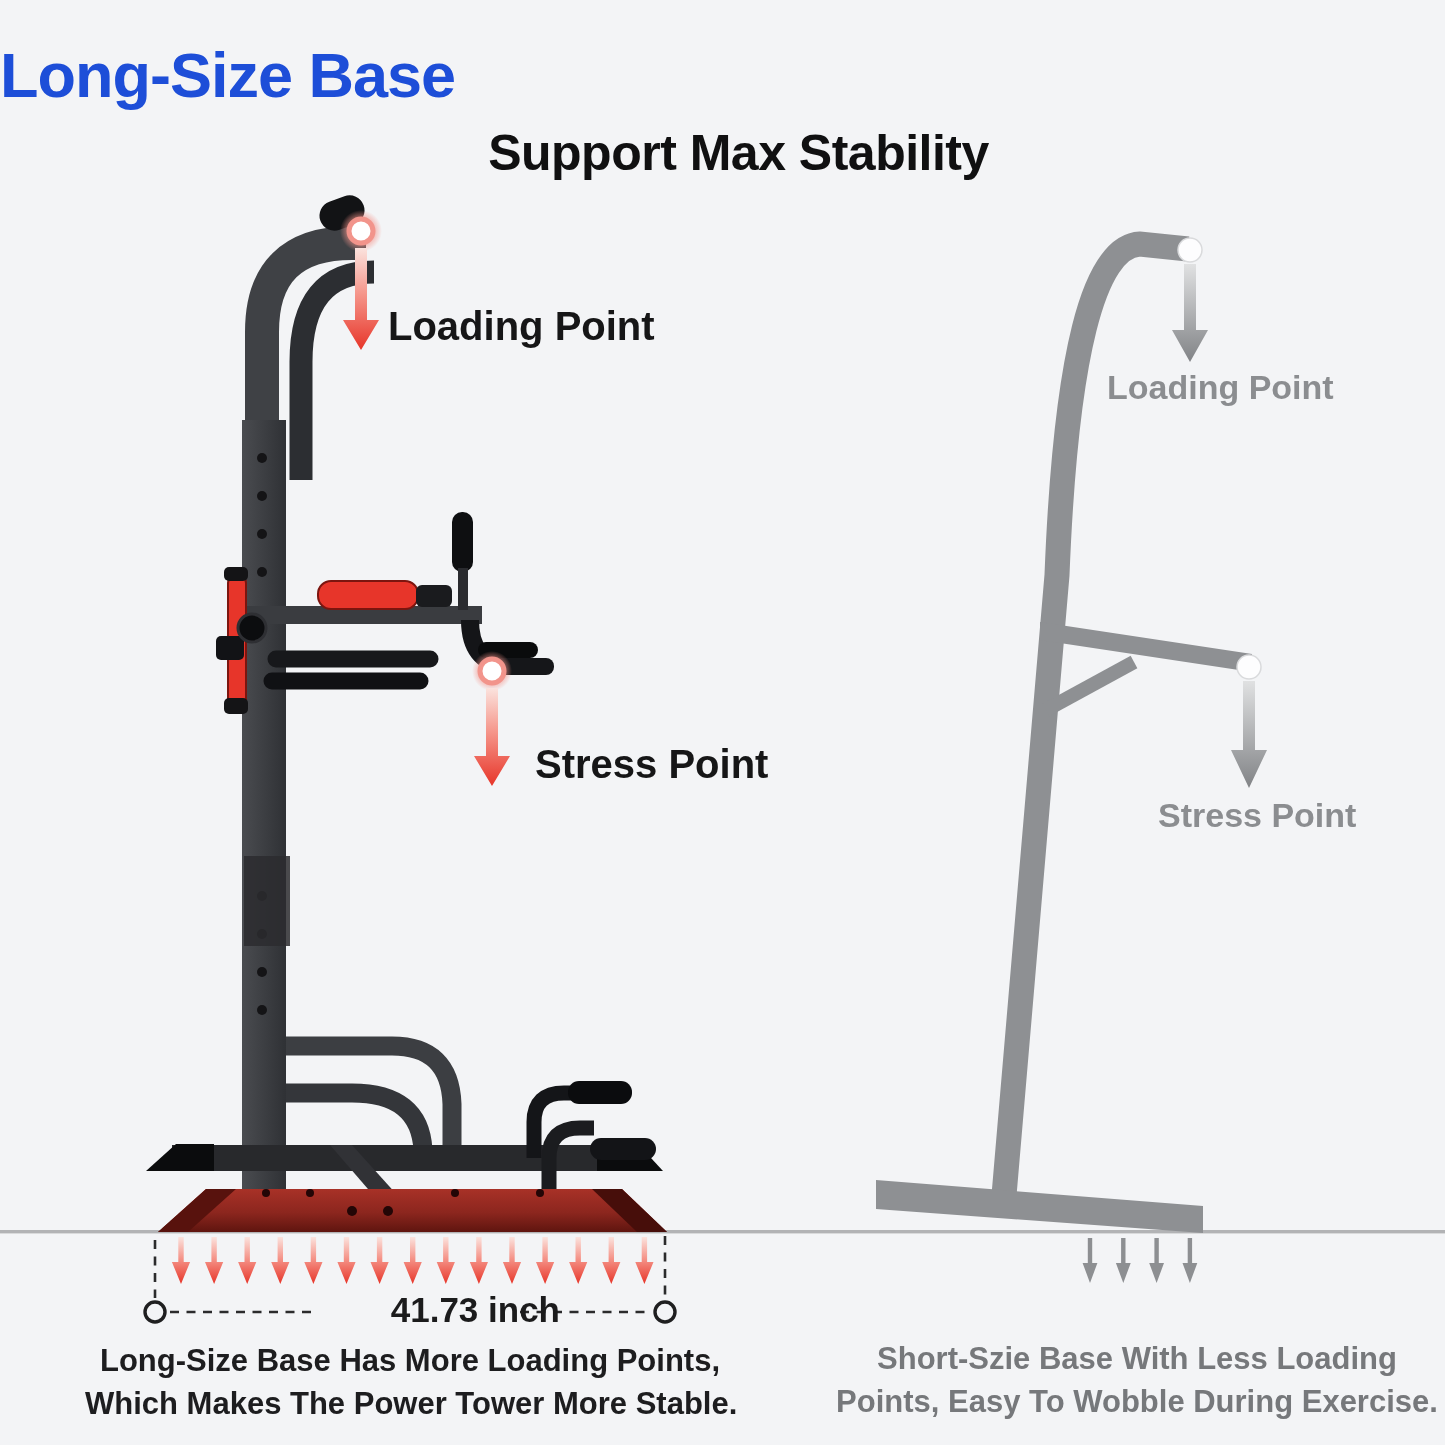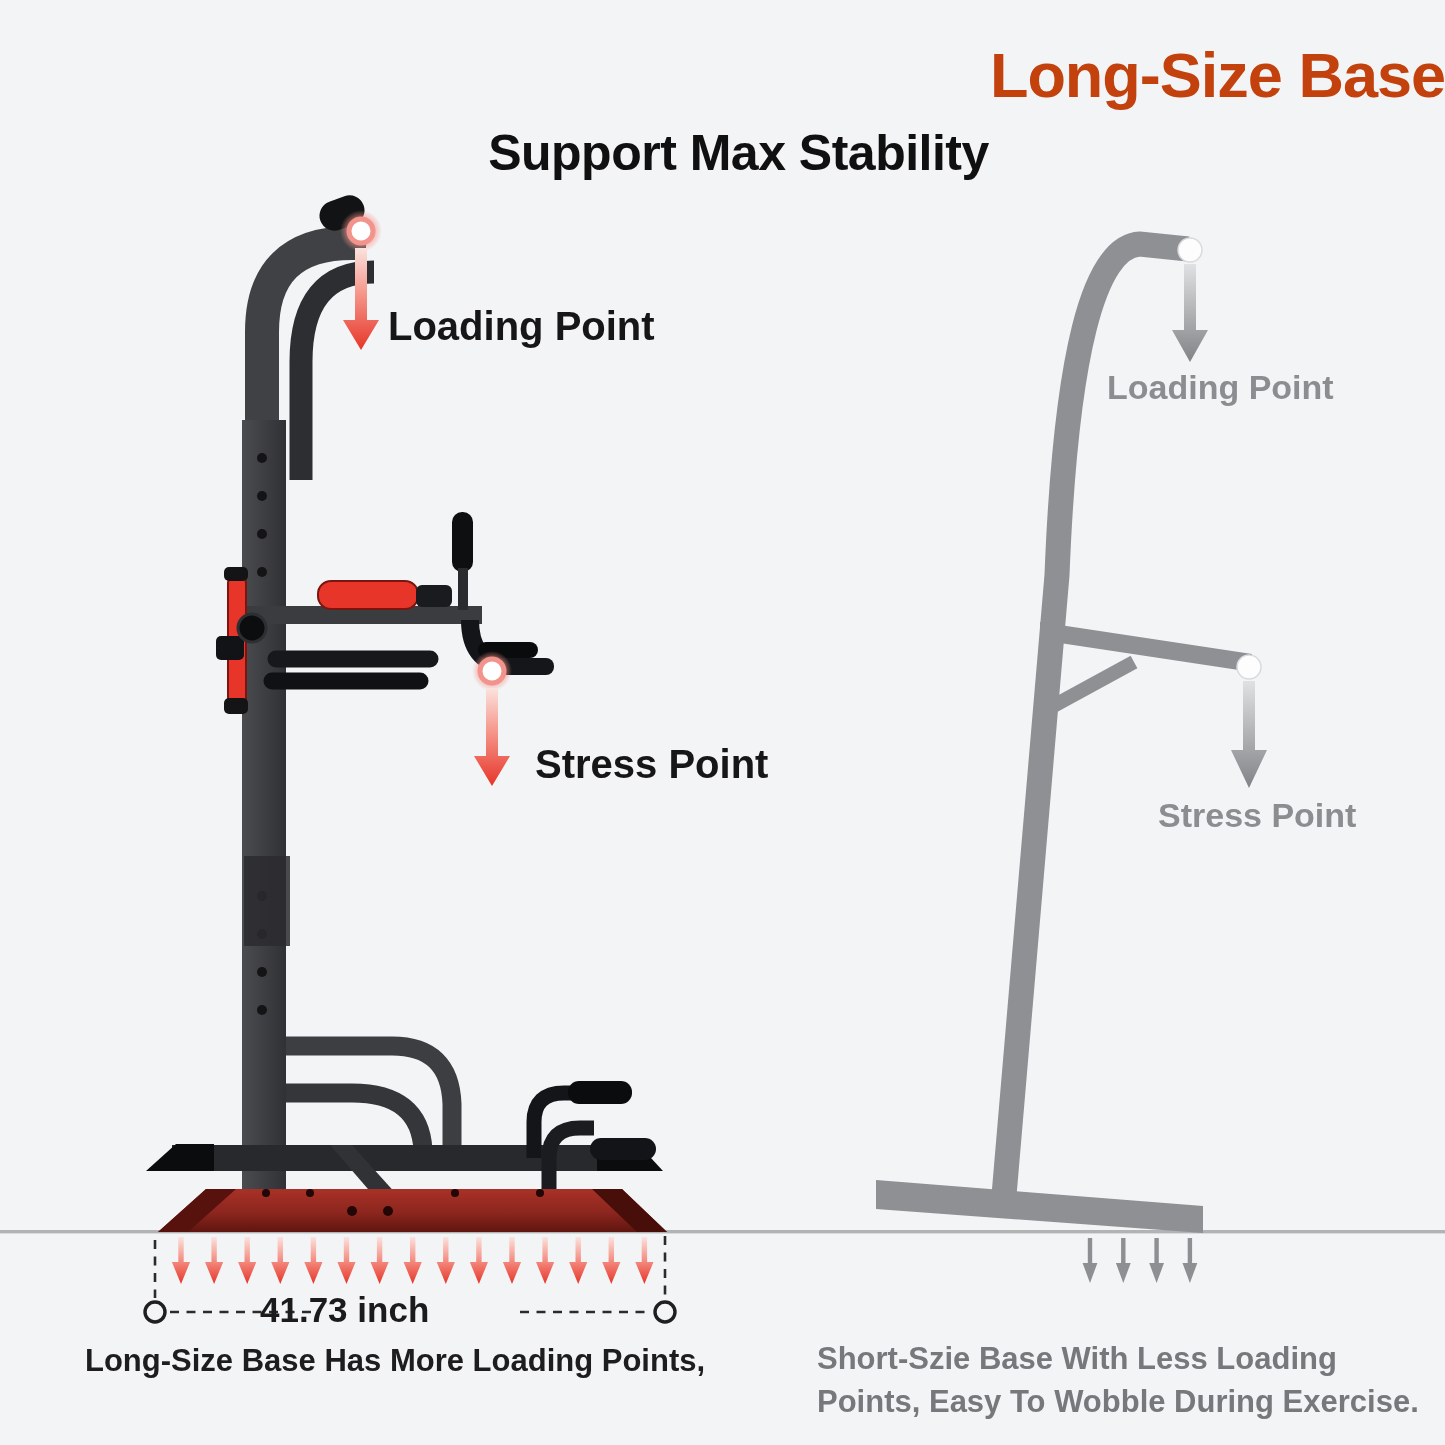--- a/index.html
+++ b/index.html
@@ -6,39 +6,39 @@
   body{
     width:1445px;height:1445px;overflow:hidden;
     background:#f3f4f6;
     font-family:"Liberation Sans", sans-serif;
     position:relative;
   }
   .stage{position:absolute;left:0;top:0;width:1445px;height:1445px;}
   svg.illus{position:absolute;left:0;top:0;}
   .txt{position:absolute;white-space:nowrap;line-height:1.05;}
   .title{
-    left:0;top:42px;width:1445px;text-align:right;
-    font-size:63px;font-weight:700;letter-spacing:-1px;color:#c2410c;
+    left:0;top:42px;width:1445px;text-align:left;
+    font-size:63px;font-weight:700;letter-spacing:-1px;color:#1d4ed8;
   }
   .subtitle{
     left:0;top:127px;width:1445px;text-align:center;
     font-size:50px;font-weight:700;letter-spacing:-0.5px;color:#101011;margin-left:16px;
   }
   .lbl-dark{font-size:40px;font-weight:700;color:#161617;}
   .lbl-gray{font-size:34px;font-weight:700;color:#8b8d90;}
   .lbl-loading-left{left:388px;top:305px;}
   .lbl-stress-left{left:535px;top:743px;}
   .lbl-loading-right{left:1107px;top:370px;}
   .lbl-stress-right{left:1158px;top:798px;}
   .measure{
-    left:260px;top:1292px;width:300px;text-align:left;
+    left:260px;top:1292px;width:300px;text-align:right;
     font-size:35px;font-weight:700;color:#1b1b1c;
   }
   .caption{
-    font-size:31px;font-weight:700;line-height:1.38;
+    text-align:center;font-size:31px;font-weight:700;line-height:1.38;
     white-space:nowrap;
   }
   .caption-left{left:85px;top:1340px;width:650px;color:#1d1d1f;}
   .caption-right{left:817px;top:1338px;width:640px;color:#76787b;}
 </style>
 </head>
 <body>
 
 <div class="stage">
 
@@ -195,20 +195,21 @@
 <div class="txt lbl-dark lbl-loading-left">Loading Point</div>
 <div class="txt lbl-dark lbl-stress-left">Stress Point</div>
 
 <div class="txt lbl-gray lbl-loading-right">Loading Point</div>
 <div class="txt lbl-gray lbl-stress-right">Stress Point</div>
 
 <div class="txt measure">41.73 inch</div>
 
 <div class="txt caption caption-left">
   <div>Long-Size Base Has More Loading Points,</div>
+  <div>Which Makes The Power Tower More Stable.</div>
 </div>
 
 <div class="txt caption caption-right">
   <div>Short-Szie Base With Less Loading</div>
   <div>Points, Easy To Wobble During Exercise.</div>
 </div>
 
 </div>
 
 </body></html>

